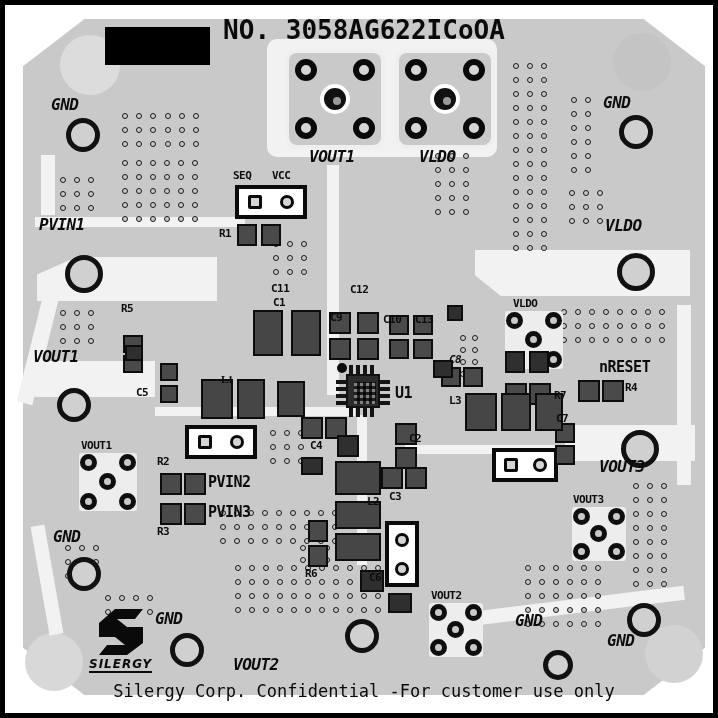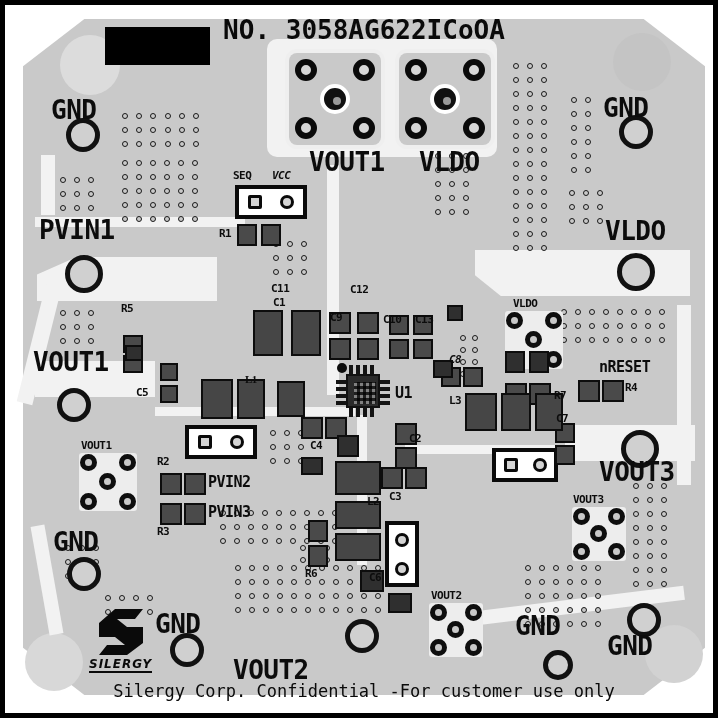--- a/index.html
+++ b/index.html
@@ -16,21 +16,21 @@
     background:#c9c9c9;
     clip-path:polygon(9% 0%,91% 0%,100% 7%,100% 93%,91% 100%,9% 100%,0% 93%,0% 7%);
   }
 
   .mount-hole{position:absolute;border-radius:50%;background:#d9d9d9;}
 
   .pad-circle{position:absolute;border-radius:50%;background:#d0d0d0;border:5px solid #111;box-sizing:border-box;}
 
   .silk-label{position:absolute;color:#0c0c0c;font-family:"DejaVu Sans Mono",monospace;white-space:nowrap;font-weight:bold;letter-spacing:-0.5px;}
 
-  .big-label{font-size:26px;}
+  .big-label{font-size:16px;font-style:italic;}
   .mid-label{font-size:15px;}
   .small-label{font-size:11px;}
 
   #title-text{
     position:absolute;left:0;top:10px;width:718px;text-align:center;
     font-size:26px;font-weight:bold;color:#0a0a0a;
     font-family:"DejaVu Sans Mono",monospace;letter-spacing:0px;
   }
   #footer-text{
     position:absolute;left:0;top:676px;width:718px;text-align:center;
@@ -686,21 +686,21 @@
   <div class="silk-label big-label" style="left:602px;top:626px;">GND</div>
 
   <div class="silk-label big-label" style="left:304px;top:142px;">VOUT1</div>
   <div class="silk-label big-label" style="left:414px;top:142px;">VLDO</div>
 
   <div class="silk-label mid-label" style="left:594px;top:353px;">nRESET</div>
   <div class="silk-label mid-label" style="left:203px;top:468px;">PVIN2</div>
   <div class="silk-label mid-label" style="left:203px;top:498px;">PVIN3</div>
 
   <div class="silk-label small-label" style="left:228px;top:164px;">SEQ</div>
-  <div class="silk-label small-label" style="left:267px;top:164px;font-style:italic;">VCC</div>
+  <div class="silk-label small-label" style="left:267px;top:164px;">VCC</div>
 
   <div class="silk-label small-label" style="left:76px;top:434px;">VOUT1</div>
   <div class="silk-label small-label" style="left:508px;top:292px;">VLDO</div>
   <div class="silk-label small-label" style="left:568px;top:488px;">VOUT3</div>
   <div class="silk-label small-label" style="left:426px;top:584px;">VOUT2</div>
 
   <div class="silk-label small-label" style="left:214px;top:222px;">R1</div>
   <div class="silk-label small-label" style="left:152px;top:450px;">R2</div>
   <div class="silk-label small-label" style="left:152px;top:520px;">R3</div>
   <div class="silk-label small-label" style="left:620px;top:376px;">R4</div>
@@ -715,21 +715,21 @@
   <div class="silk-label small-label" style="left:131px;top:381px;">C5</div>
   <div class="silk-label small-label" style="left:364px;top:566px;">C6</div>
   <div class="silk-label small-label" style="left:551px;top:407px;">C7</div>
   <div class="silk-label small-label" style="left:444px;top:348px;font-style:italic;">C8</div>
   <div class="silk-label small-label" style="left:325px;top:306px;">C9</div>
   <div class="silk-label small-label" style="left:378px;top:308px;">C10</div>
   <div class="silk-label small-label" style="left:266px;top:277px;">C11</div>
   <div class="silk-label small-label" style="left:345px;top:278px;">C12</div>
   <div class="silk-label small-label" style="left:410px;top:308px;">C13</div>
 
-  <div class="silk-label small-label" style="left:240px;top:368px;font-family:Liberation Serif, serif;">L1</div>
+  <div class="silk-label small-label" style="left:216px;top:368px;font-family:Liberation Serif, serif;">L1</div>
   <div class="silk-label small-label" style="left:362px;top:490px;">L2</div>
   <div class="silk-label small-label" style="left:444px;top:389px;">L3</div>
   <div class="silk-label mid-label" style="left:390px;top:379px;">U1</div>
 
   <svg id="silergy-logo" viewBox="0 0 56 46">
     <polygon points="6,14 22,0 50,0 42,10 24,10 34,18 50,18 50,34 34,46 6,46 14,36 32,36 22,28 6,28" fill="#0a0a0a"></polygon>
   </svg>
   <div id="silergy-word">SILERGY</div>
 
   <div id="footer-text">Silergy Corp. Confidential -For customer use only</div>

